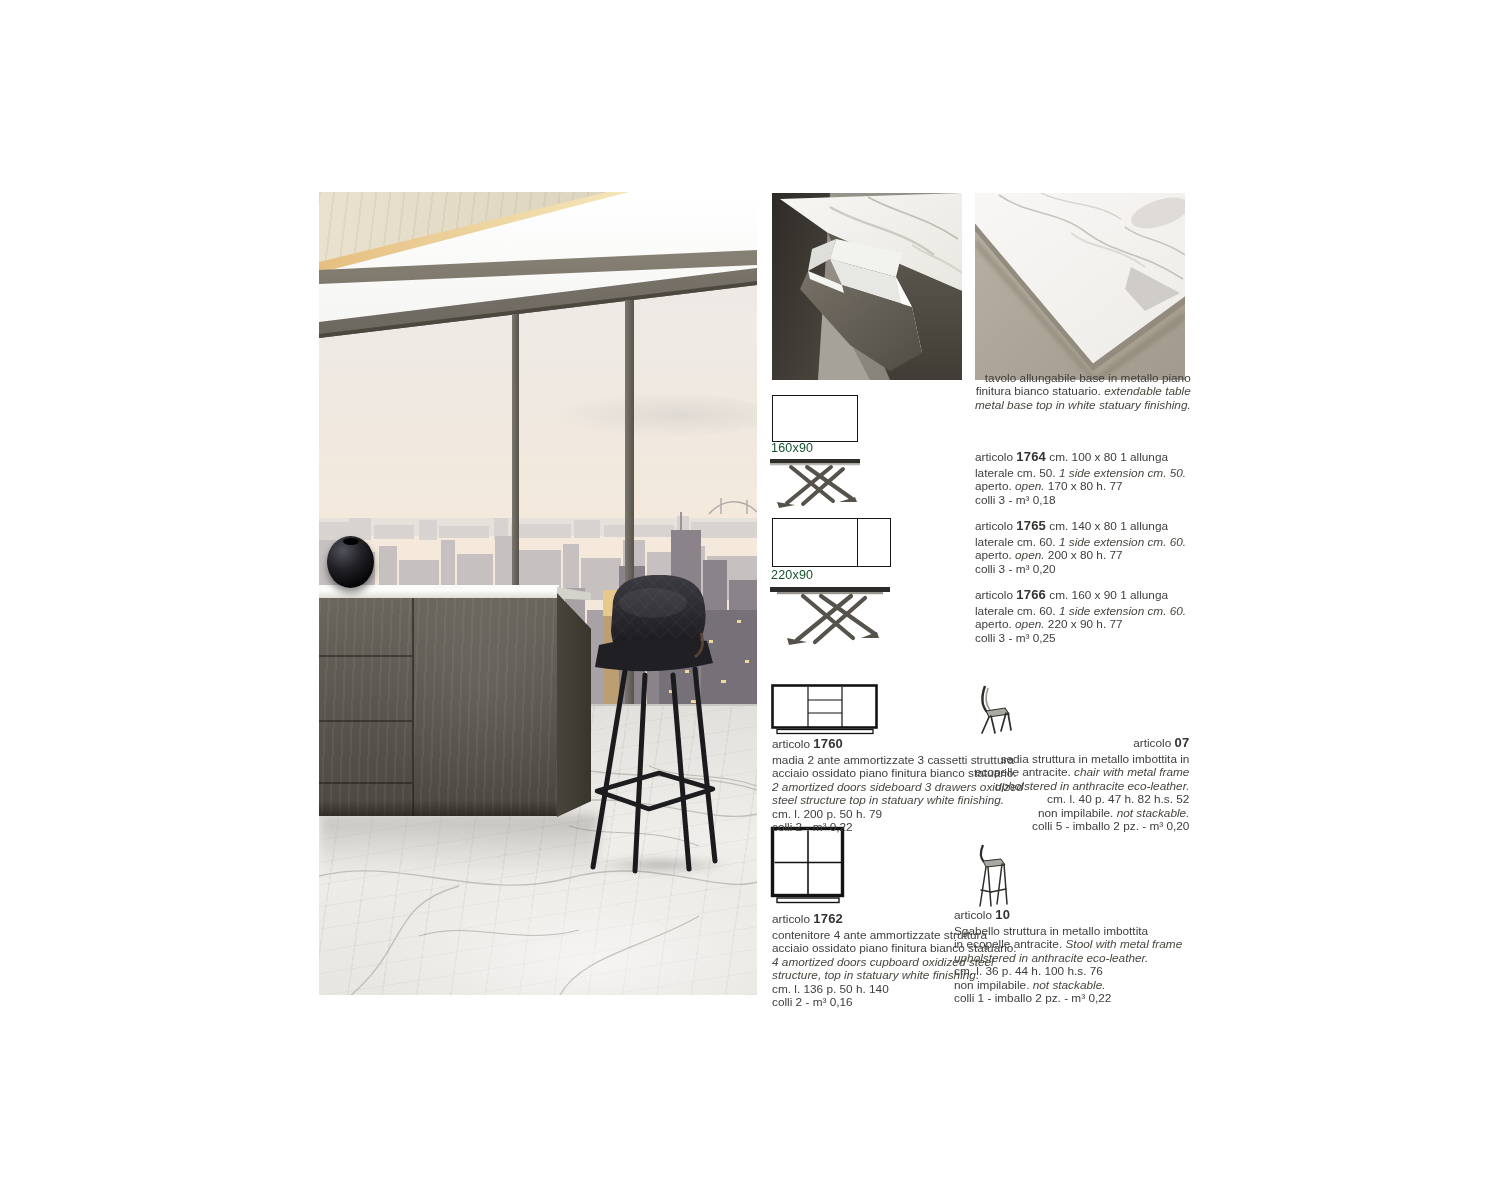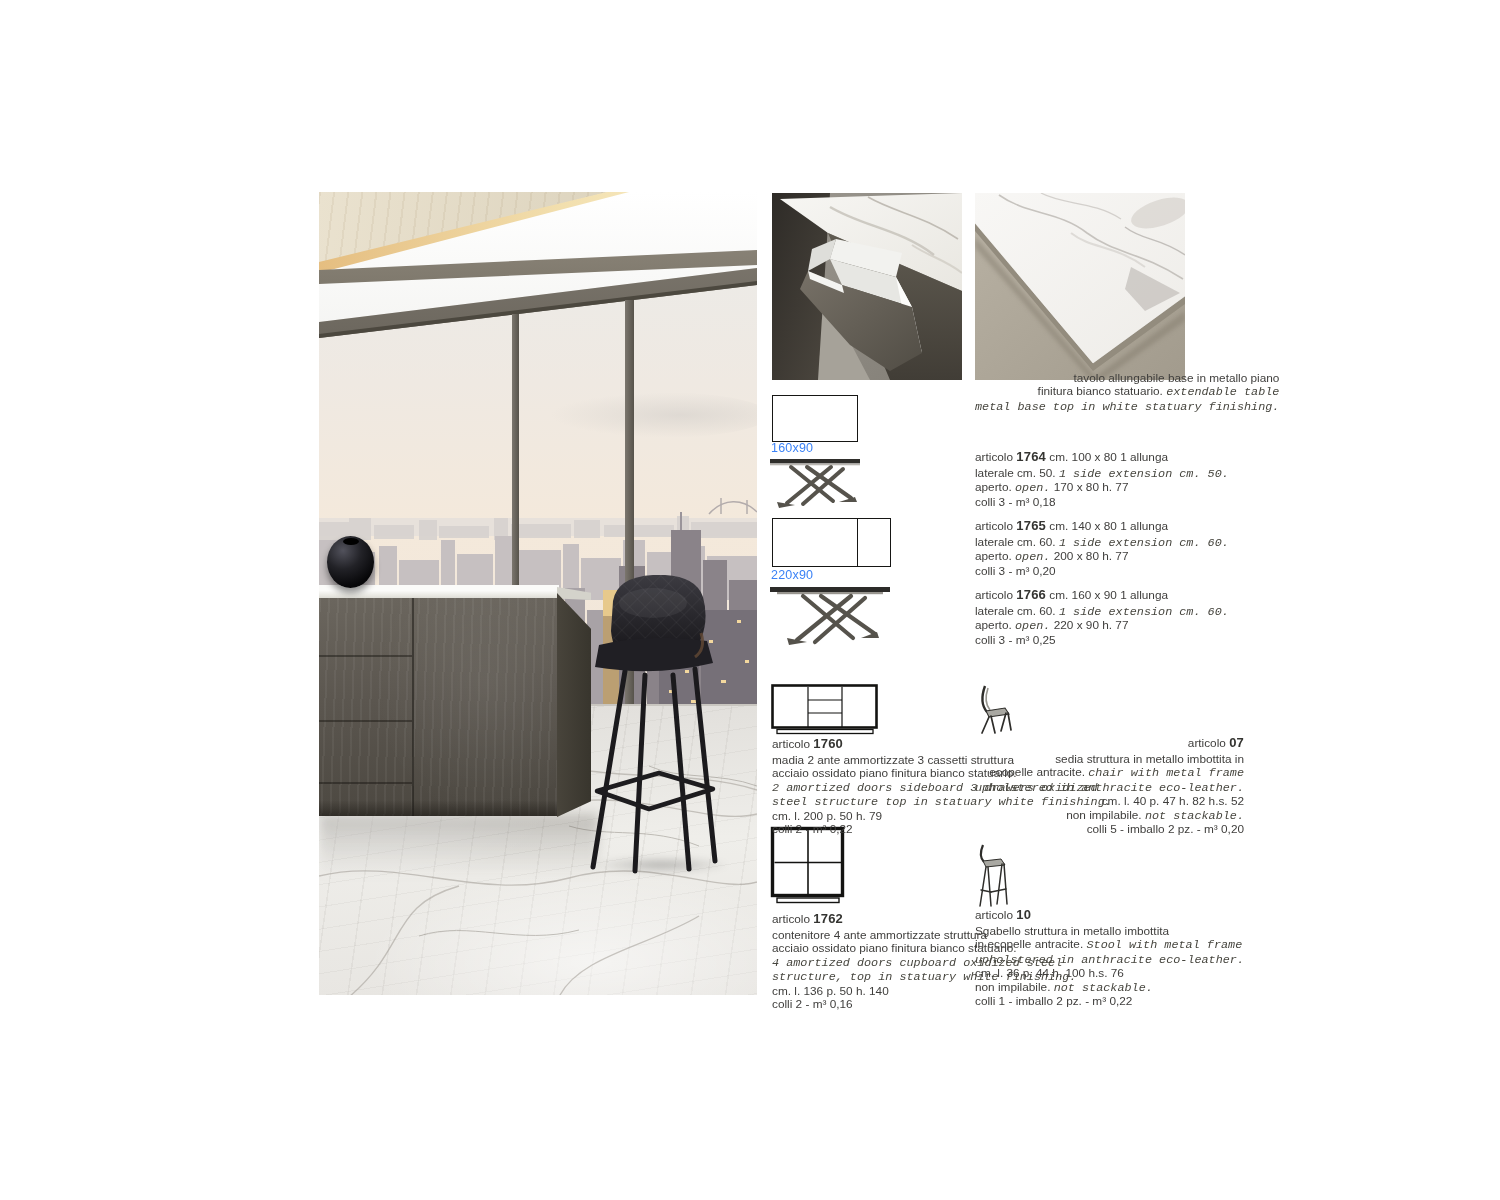--- a/index.html
+++ b/index.html
@@ -2,24 +2,24 @@
 <html><head>
 <meta charset="utf-8">
 <style>
   html,body{margin:0;padding:0;background:#ffffff;}
   .page{position:relative;width:1500px;height:1200px;background:#ffffff;overflow:hidden;
         font-family:"Liberation Sans",sans-serif;}
 
   
   .tblock{position:absolute;color:#3f3e3c;font-size:11.8px;line-height:13.4px;}
   .tline{white-space:nowrap;}
-  .tline .it{font-style:italic;color:#47463f;font-family:Liberation Mono, monospace;}
+  .tline .it{font-style:italic;color:#47463f;}
   .tline.head{line-height:17px;margin-bottom:1px;}
   .artnum{font-weight:700;font-size:13px;letter-spacing:.2px;color:#343431;}
-  .dim-label{position:absolute;font-size:12.5px;color:#3b82f6;letter-spacing:.2px;}
+  .dim-label{position:absolute;font-size:12.5px;color:#14532d;letter-spacing:.2px;}
 
   
   .photo-main{position:absolute;left:319px;top:192px;width:438px;height:803px;overflow:hidden;background:#efece7;}
   .sky{position:absolute;left:0;top:50px;width:438px;height:470px;
        background:linear-gradient(180deg,#ecebe8 0%,#efe9e2 30%,#f4e9db 62%,#f2e7da 82%,#ece5de 100%);}
   .cloud{position:absolute;left:230px;top:200px;width:220px;height:46px;border-radius:50%;
          background:radial-gradient(ellipse at 60% 50%,rgba(190,188,186,.35),transparent 70%);}
   .skyline{position:absolute;left:0;top:278px;width:438px;height:242px;}
   .ceil-bg{position:absolute;left:0;top:0;width:438px;height:150px;background:linear-gradient(180deg,#ffffff,#f4f4f2);
            clip-path:polygon(0 0,438px 0,438px 76px,0 130px);}
@@ -93,21 +93,21 @@
   .cbd{position:absolute;left:770px;top:826px;width:80px;height:86px;}
   .chair-ic{position:absolute;left:976px;top:685px;width:36px;height:50px;}
   .stool-ic{position:absolute;left:976px;top:844px;width:34px;height:64px;}
 
   
   .pos-intro{left:975px;top:372px;text-align:right;}
   .pos-1764{left:975px;top:448px;}
   .pos-1765{left:975px;top:517px;}
   .pos-1766{left:975px;top:586px;}
   .pos-07{left:975px;top:734px;text-align:right;}
-  .pos-10{left:975px;top:906px;}
+  .pos-10{left:954px;top:906px;}
   .pos-1760{left:772px;top:735px;}
   .pos-1762{left:772px;top:910px;}
 </style>
 </head>
 <body>
 
 <div class="page">
 
   <div class="photo-main">
     <div class="sky"></div>

